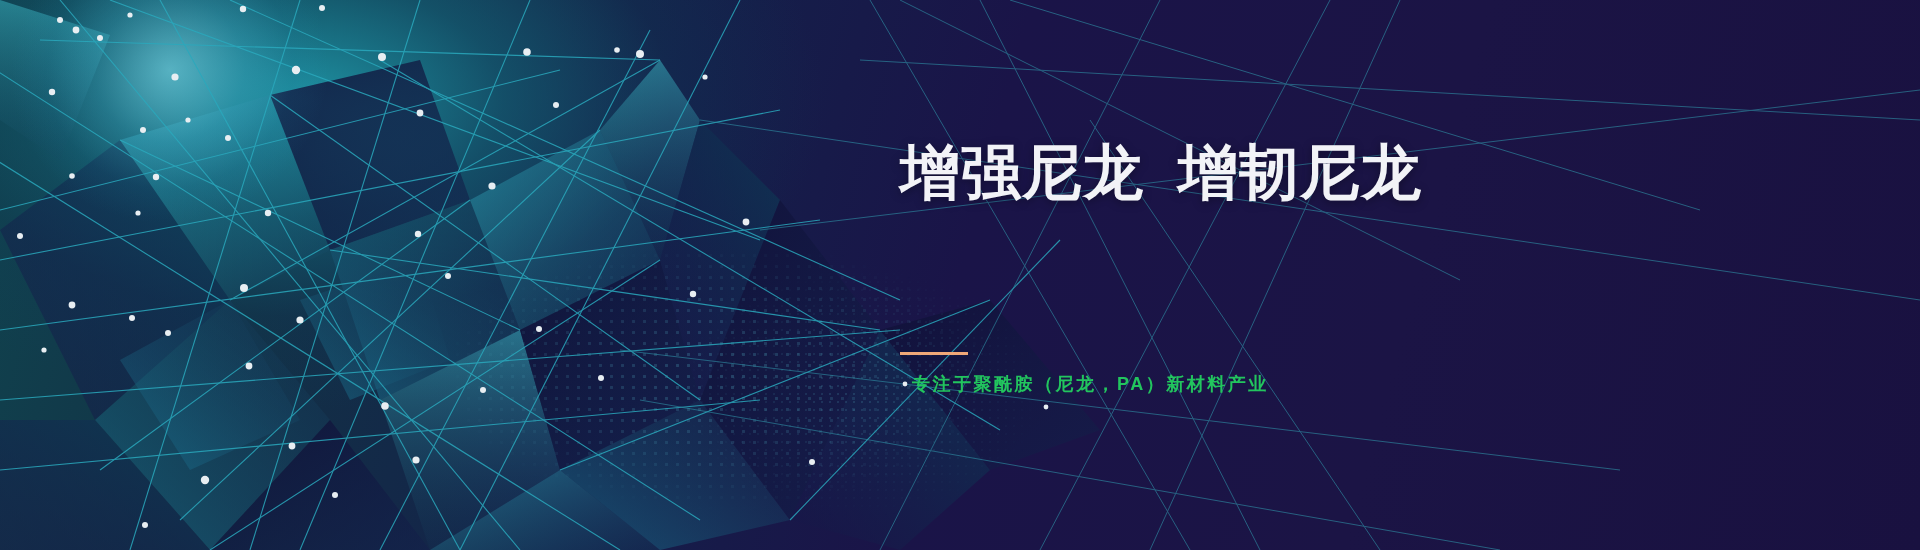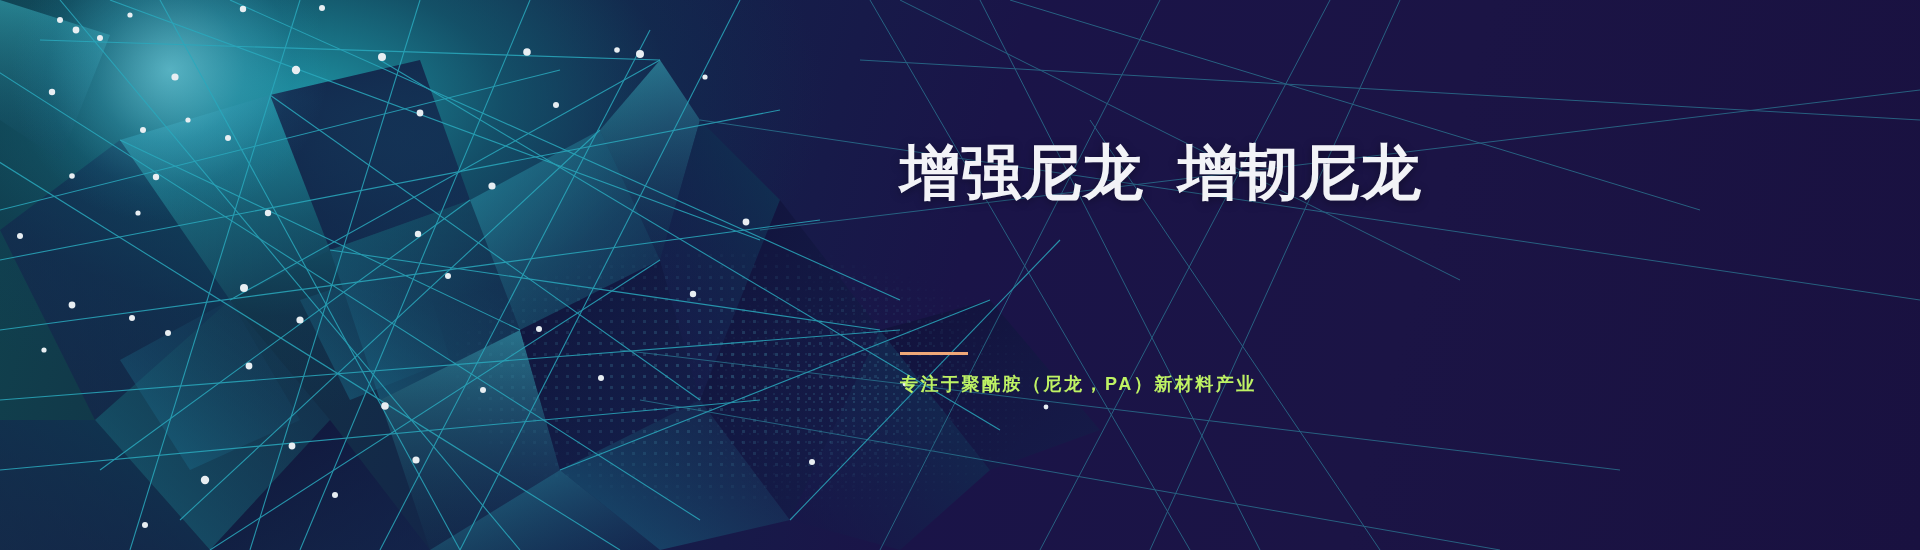--- a/index.html
+++ b/index.html
@@ -97,23 +97,23 @@
     position: absolute;
     left: 0;
     top: 352px;
     width: 68px;
     height: 3px;
     background: #f0a878;
   }
 
   .subtitle {
     position: absolute;
-    left: 0;
+    left: 12px;
     top: 372px;
-    color: #bef264;
+    color: #22c55e;
     font-size: 18px;
     font-weight: 700;
     letter-spacing: 2.5px;
     white-space: nowrap;
   }
 </style>
 </head>
 <body>
 
 <div class="banner">

